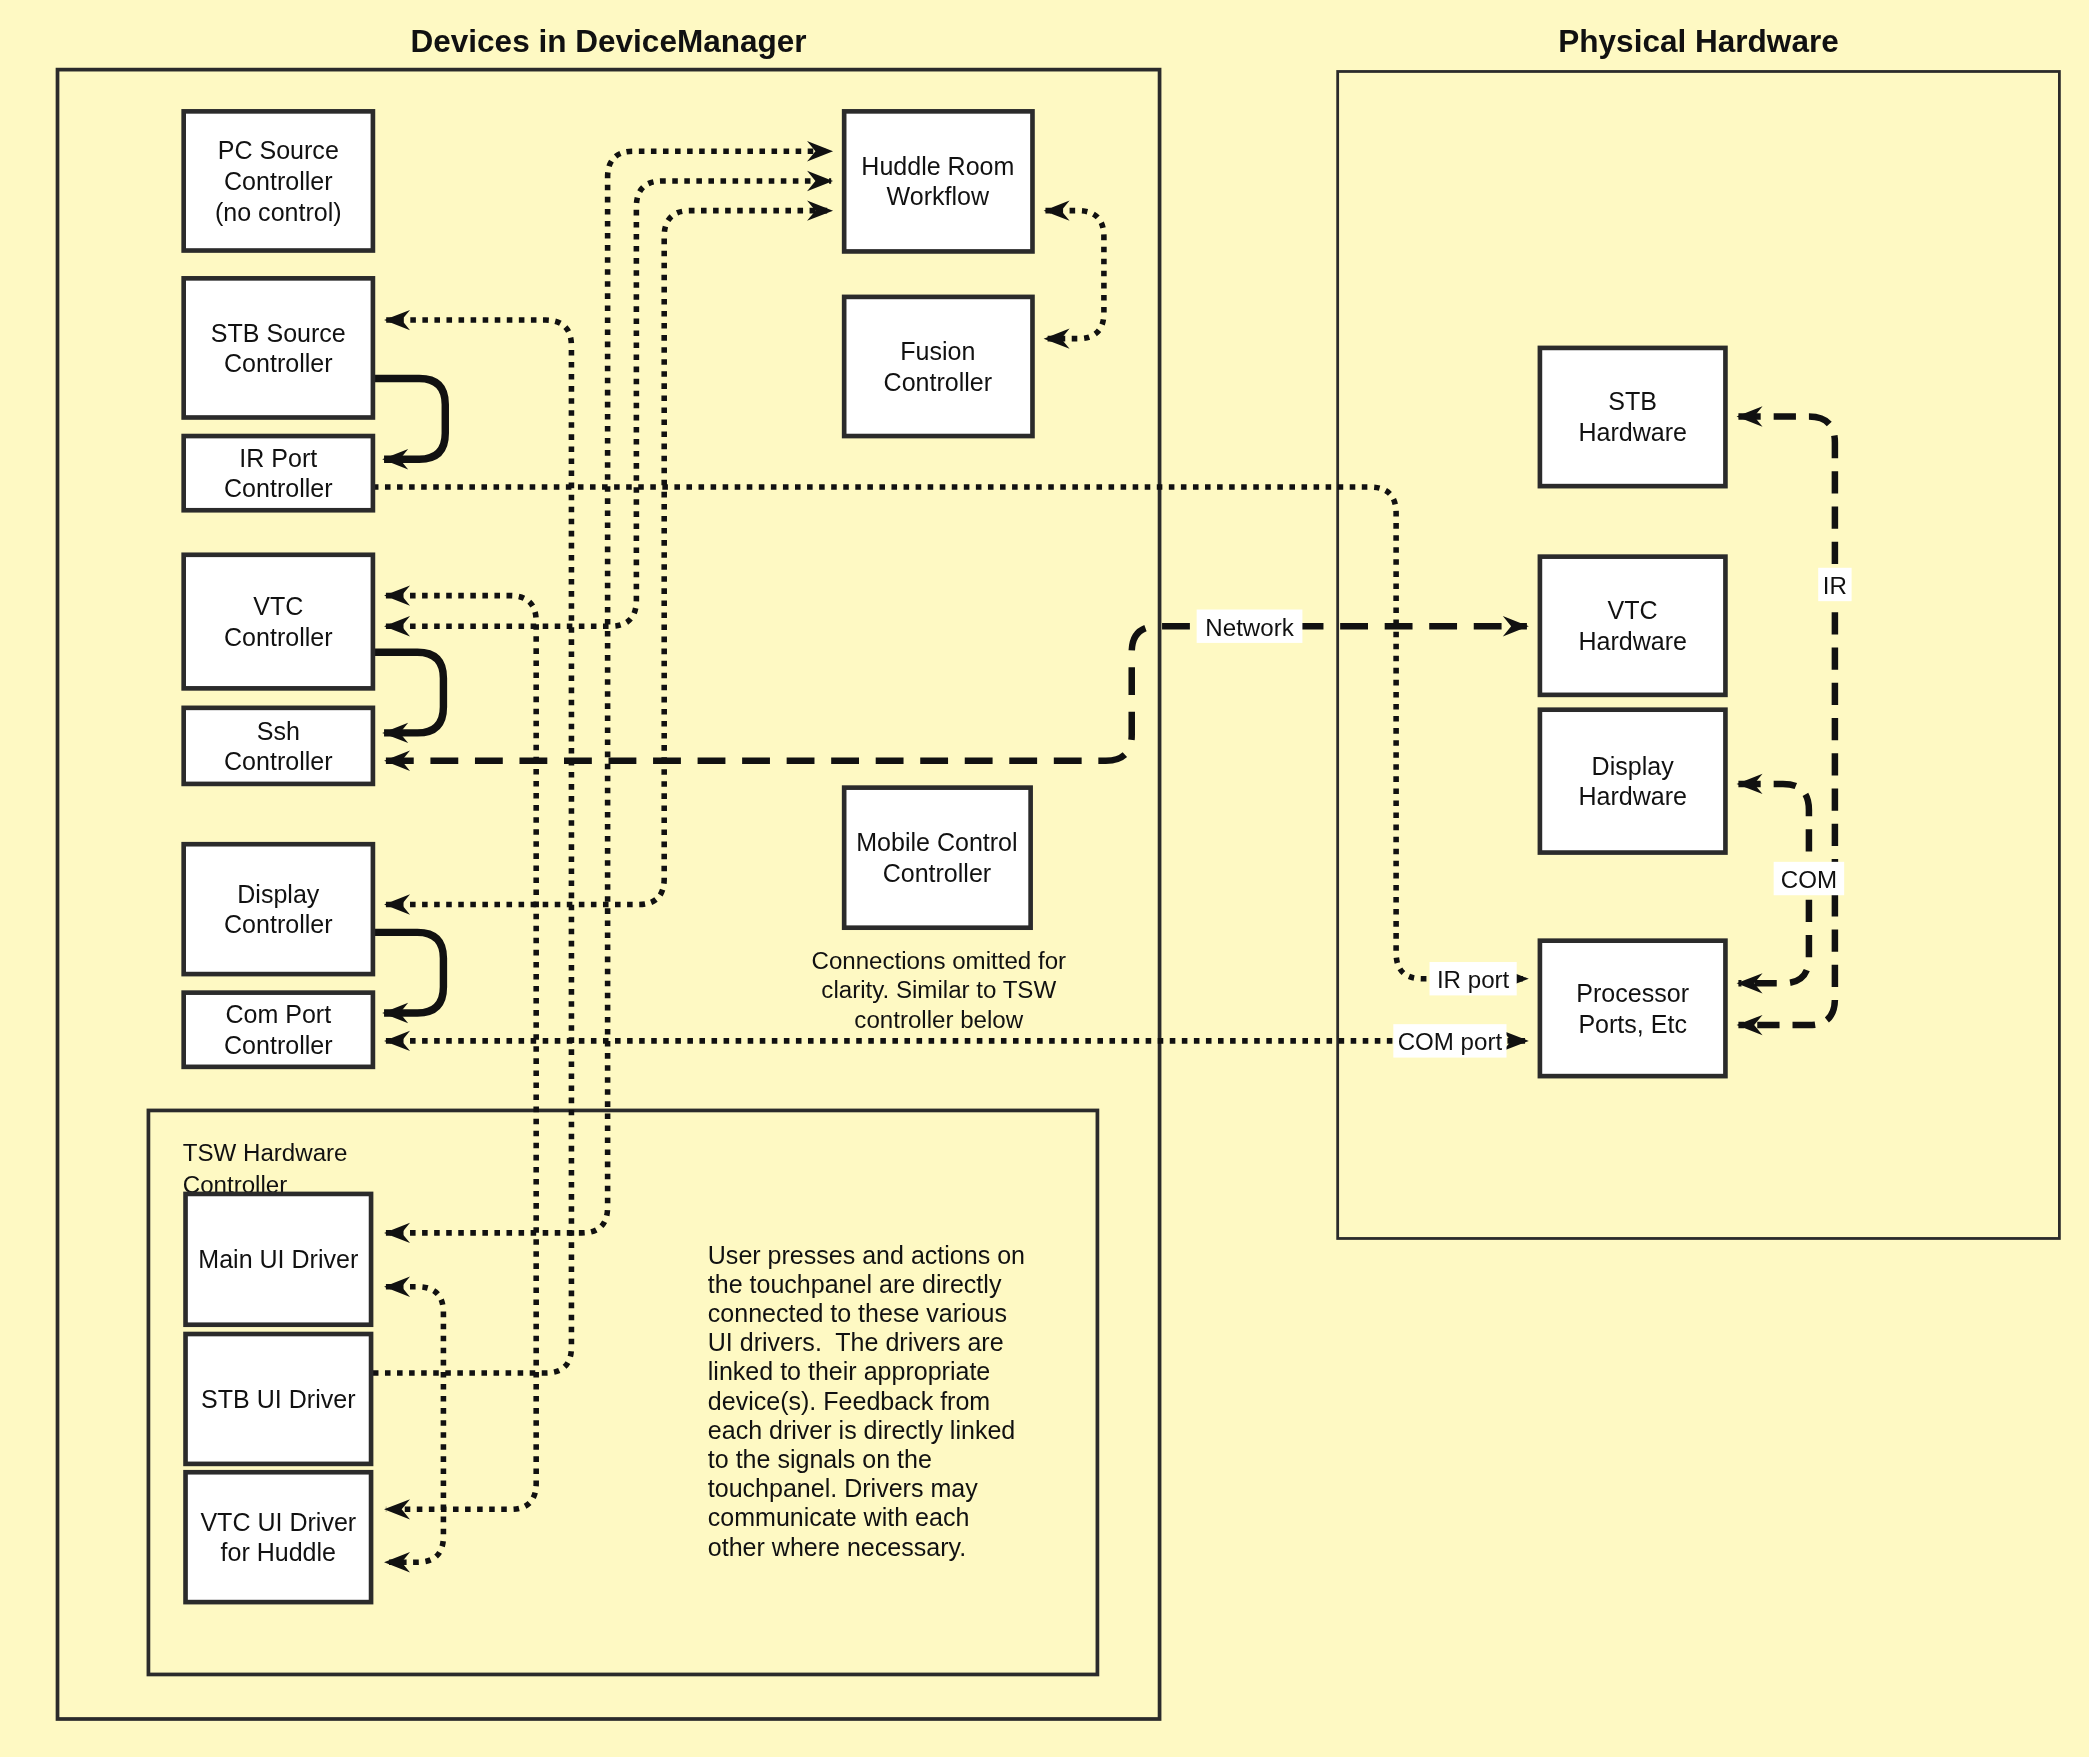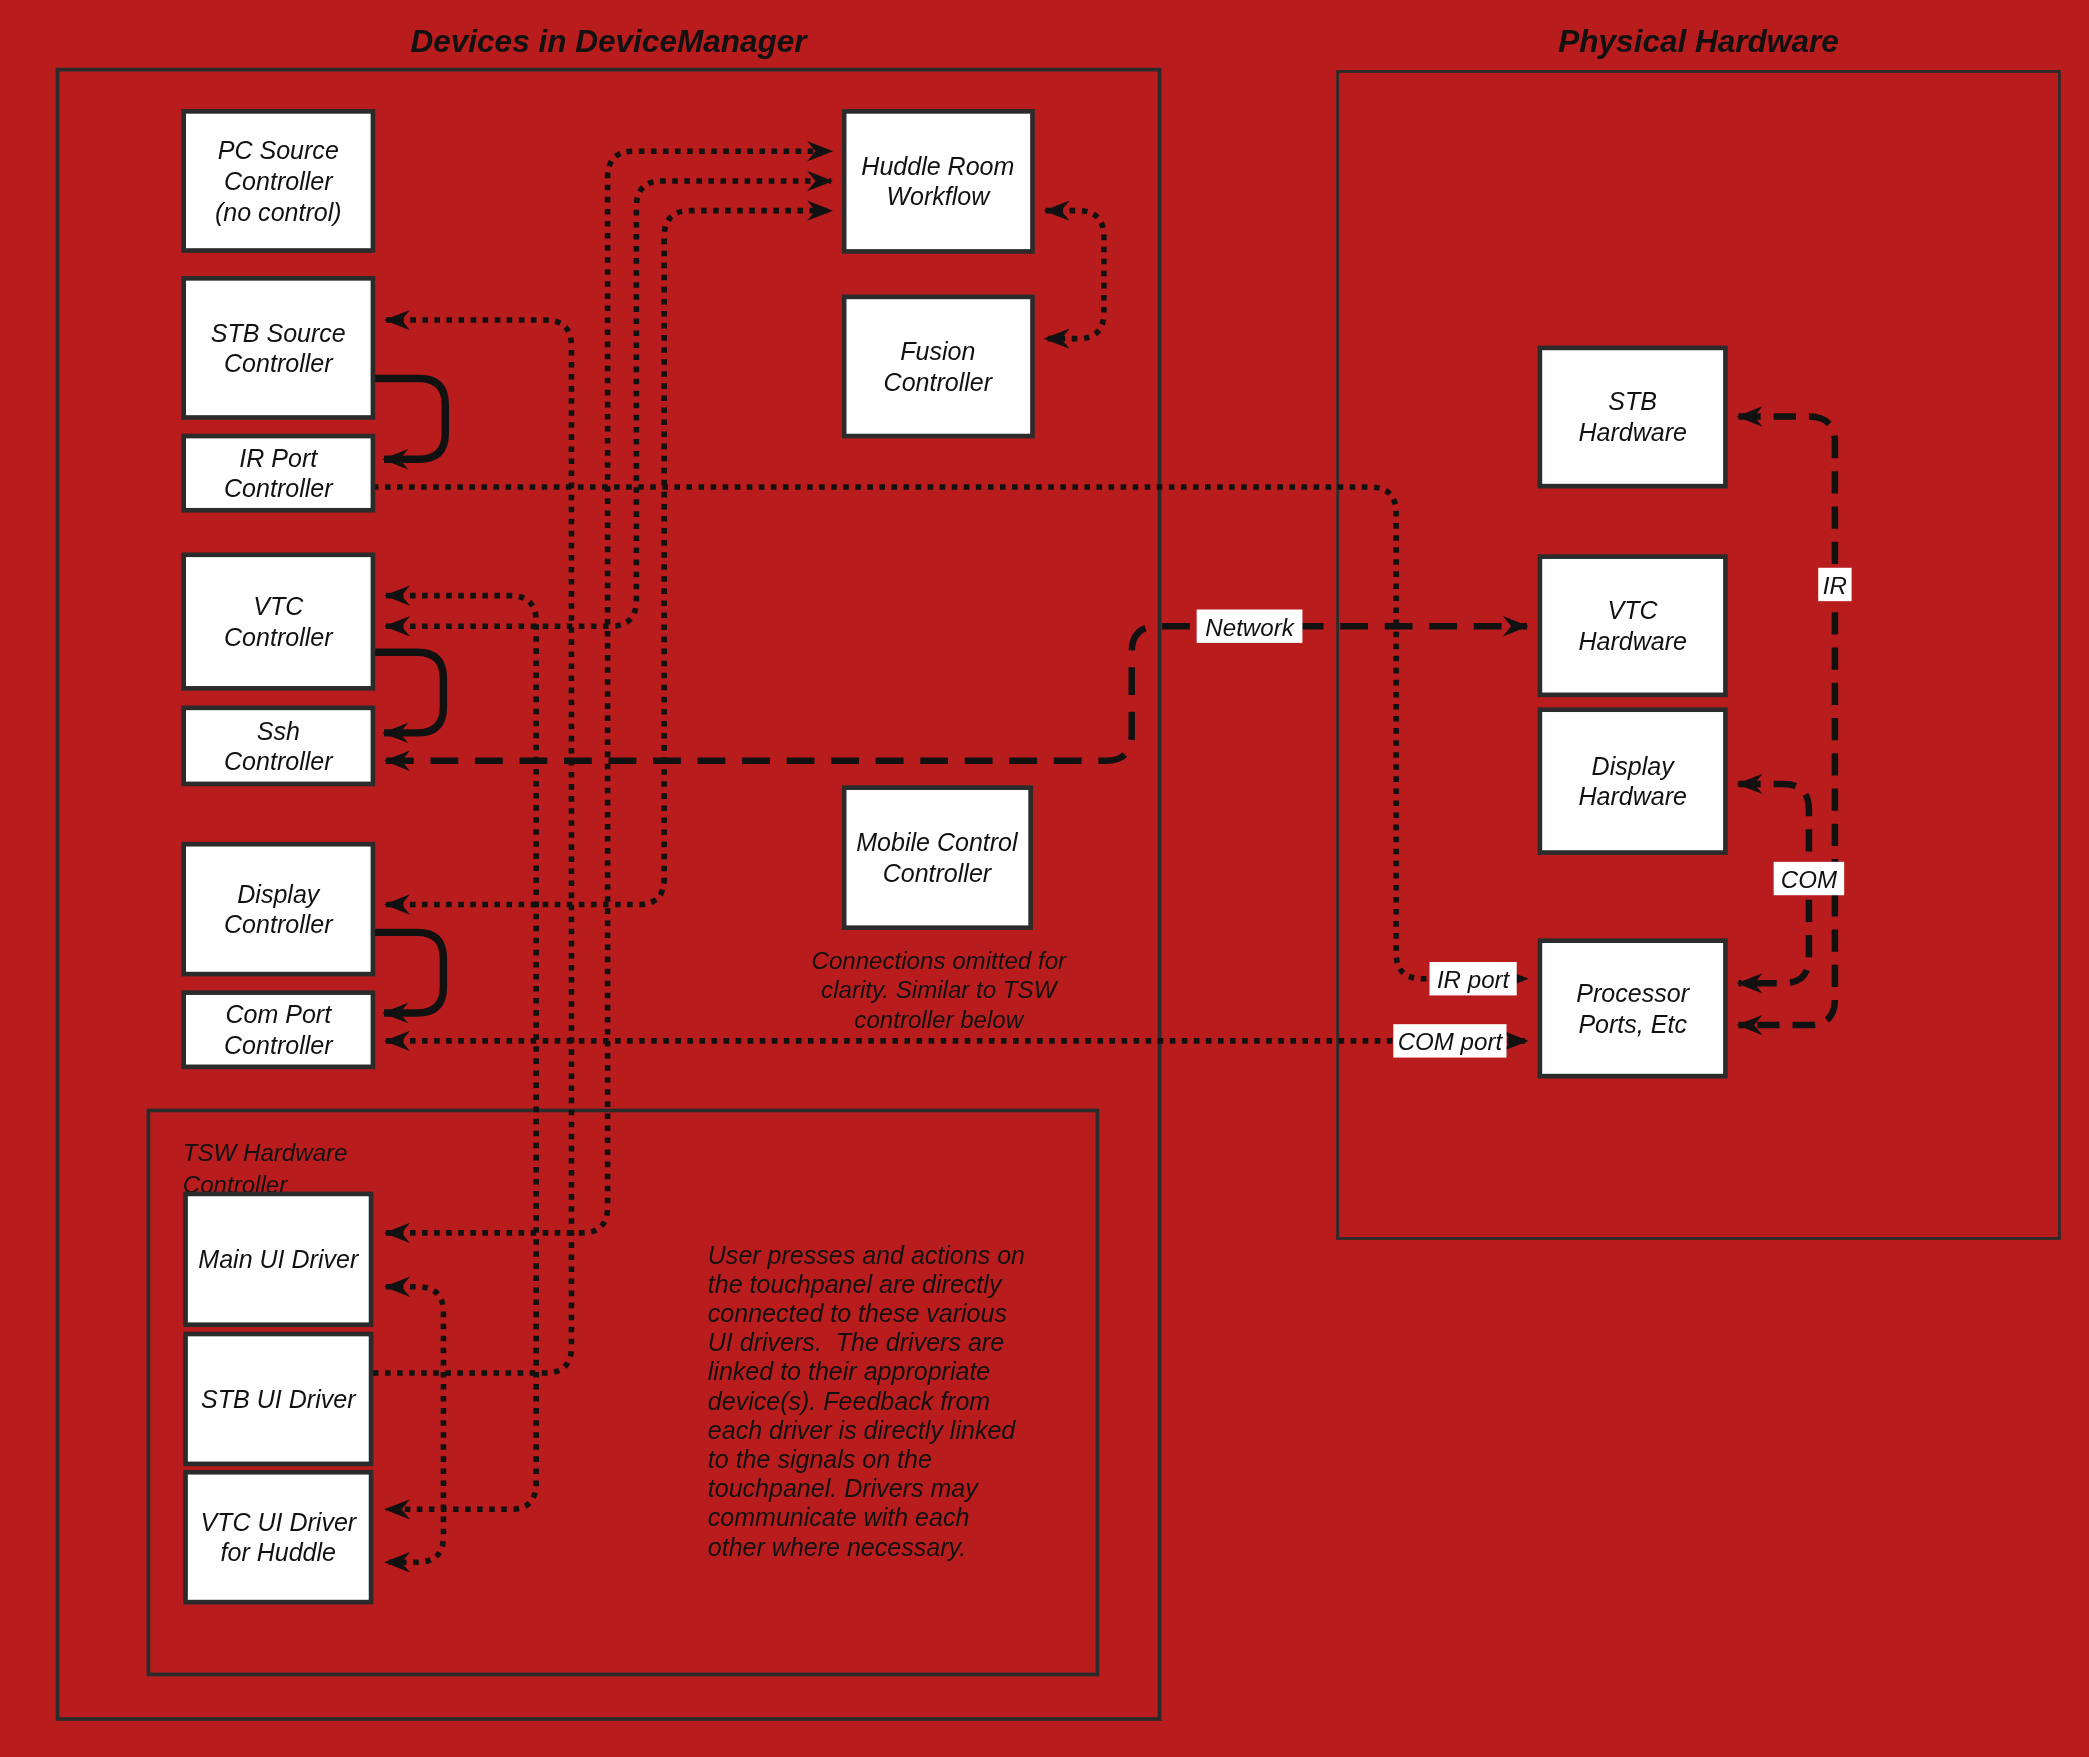--- a/index.html
+++ b/index.html
@@ -1,16 +1,16 @@
 <!DOCTYPE html>
 <html style="font-size:15px"><head>
 <meta charset="utf-8">
 <style>
   html,body{margin:0;padding:0;background:#ffffff;}
-  .stage{width:2090px;height:1758px;position:relative;background:#b91c1c;font-style:italic;}
+  .stage{width:2090px;height:1758px;position:relative;background:#fef9c3;}
   svg{display:block;font-family:"Liberation Sans", sans-serif;}
   text{fill:#111;}
   .box-label{font-size:27px;}
   .title{font-size:34px;font-weight:bold;}
   .small-label{font-size:26px;}
   .note{font-size:27px;}
   .box{fill:#ffffff;stroke:#2b2b2b;stroke-width:5;}
   .container{fill:none;stroke:#2b2b2b;}
   .solid-conn{fill:none;stroke:#111;stroke-width:8;}
   .dotted-conn{fill:none;stroke:#111;stroke-width:6;stroke-dasharray:6 7;}

